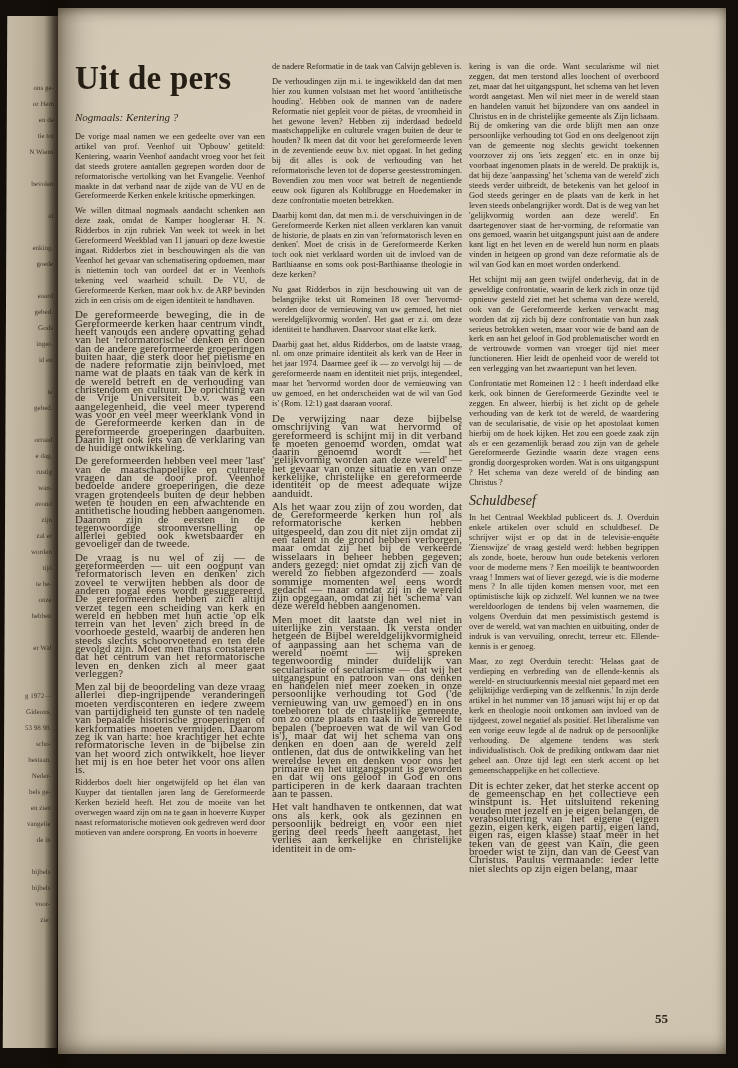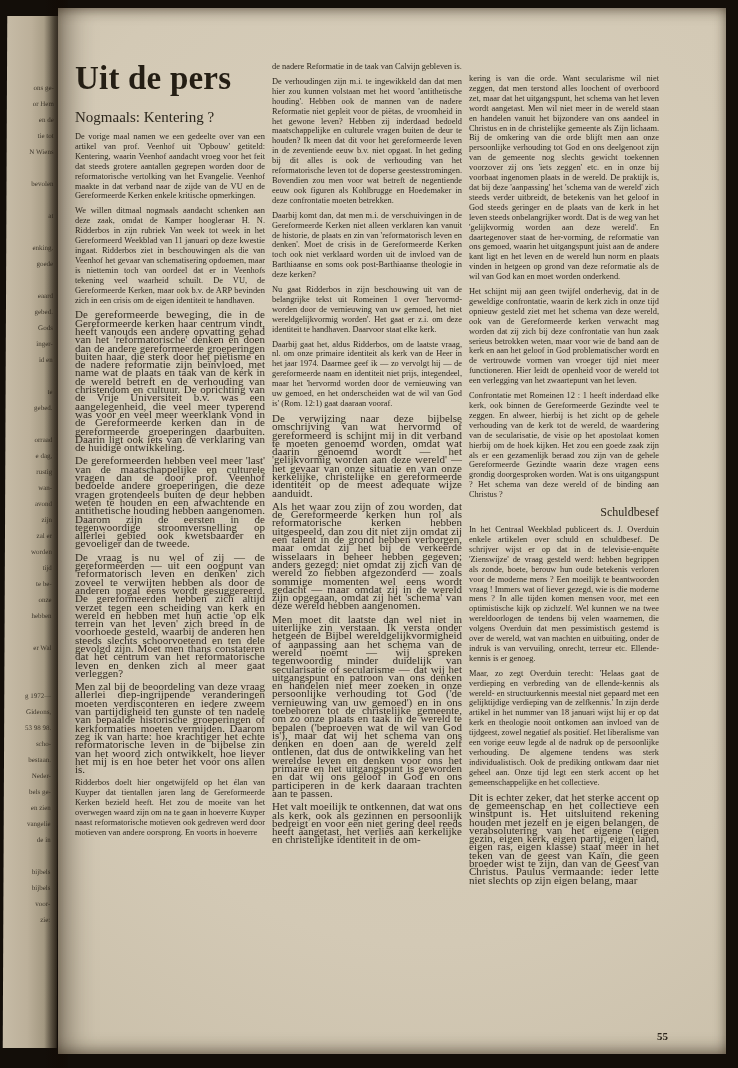--- a/index.html
+++ b/index.html
@@ -33,40 +33,40 @@
     background:radial-gradient(120% 90% at 55% 40%,#dad1be 0%,#d3c9b5 55%,#c3b8a1 100%);
     box-shadow:
       inset 24px 0 30px -18px rgba(42,30,16,.6),
       inset -7px 0 12px -6px rgba(42,30,16,.4),
       inset 0 9px 14px -8px rgba(42,30,16,.55),
       inset 0 -12px 16px -9px rgba(42,30,16,.5);
   }
   .col{position:absolute;width:190px;color:#2b251c;overflow:hidden;}
   .col-1{left:17px;top:52px;height:980px;}
   .col-2{left:214px;top:54px;height:978px;}
-  .col-3{left:411px;top:66px;height:978px;}
+  .col-3{left:411px;top:54px;height:978px;}
   h1.article-title{
     font-size:33px;line-height:36px;font-weight:bold;color:#241e14;
     margin:0 0 16px 0;letter-spacing:.2px;
   }
   .subheading{
-    font-size:15px;line-height:11px;margin:0 0 9px 0;color:#2d271d;
+    font-style:italic;font-size:11px;line-height:11px;margin:0 0 9px 0;color:#2d271d;
   }
   .body{
     font-size:8.4px;line-height:9.9px;text-align:justify;margin:0 0 5px 0;
   }
   .small{
     font-size:11px;line-height:8.3px;text-align:justify;margin:0 0 5px 0;color:#322b21;
   }
   .section-heading{
-    font-size:12px;line-height:11px;font-weight:normal;
-    margin:7px 0 7px 0;color:#2d271d;text-align:right;
+    font-style:italic;font-size:14px;line-height:11px;font-weight:normal;
+    margin:7px 0 7px 0;color:#2d271d;
   }
   .page-number{
-    position:absolute;right:58px;bottom:12px;font-size:11px;font-weight:bold;color:#2b251c;
+    position:absolute;right:58px;bottom:27px;font-size:13px;font-weight:bold;color:#2b251c;
   }
 </style>
 </head>
 <body>
 
 <div class="scan">
 
   <div class="prev-page">
     <div class="prev-frags">
         <div class="frag">ons ge-</div>
@@ -141,26 +141,26 @@
           <p class="small">Men zal bij de beoordeling van deze vraag allerlei diep-ingrijpende veranderingen moeten verdisconteren en iedere zweem van partijdigheid ten gunste of ten nadele van bepaalde historische groeperingen of kerkformaties moeten vermijden. Daarom zeg ik van harte: hoe krachtiger het echte reformatorische leven in de bijbelse zin van het woord zich ontwikkelt, hoe liever het mij is en hoe beter het voor ons allen is.</p>
           <p class="body">Ridderbos doelt hier ongetwijfeld op het élan van Kuyper dat tientallen jaren lang de Gereformeerde Kerken bezield heeft. Het zou de moeite van het overwegen waard zijn om na te gaan in hoeverre Kuyper naast reformatorische motieven ook gedreven werd door motieven van andere oorsprong. En voorts in hoeverre</p>
         </div>
     </div>
 
     <div class="col col-2">
       <div class="col-flow">
           <p class="body">de nadere Reformatie in de taak van Calvijn gebleven is.</p>
           <p class="body">De verhoudingen zijn m.i. te ingewikkeld dan dat men hier zou kunnen volstaan met het woord 'antithetische houding'. Hebben ook de mannen van de nadere Reformatie niet gepleit voor de piëtas, de vroomheid in het gewone leven? Hebben zij inderdaad bedoeld maatschappelijke en culturele vragen buiten de deur te houden? Ik meen dat dit voor het gereformeerde leven in de zeventiende eeuw b.v. niet opgaat. In het geding bij dit alles is ook de verhouding van het reformatorische leven tot de doperse geestesstromingen. Bovendien zou men voor wat betreft de negentiende eeuw ook figuren als Kohlbrugge en Hoedemaker in deze confrontatie moeten betrekken.</p>
           <p class="body">Daarbij komt dan, dat men m.i. de verschuivingen in de Gereformeerde Kerken niet alleen verklaren kan vanuit de historie, de plaats en zin van 'reformatorisch leven en denken'. Moet de crisis in de Gereformeerde Kerken toch ook niet verklaard worden uit de invloed van de Barthiaanse en soms ook post-Barthiaanse theologie in deze kerken?</p>
-          <p class="body">Nu gaat Ridderbos in zijn beschouwing uit van de belangrijke tekst uit Romeinen 1 over 'hervormd-worden door de vernieuwing van uw gemoed, het niet wereldgelijkvormig worden'. Het gaat er z.i. om deze identiteit te handhaven. Daarvoor staat elke kerk.</p>
+          <p class="body">Nu gaat Ridderbos in zijn beschouwing uit van de belangrijke tekst uit Romeinen 18 over 'hervormd-worden door de vernieuwing van uw gemoed, het niet wereldgelijkvormig worden'. Het gaat er z.i. om deze identiteit te handhaven. Daarvoor staat elke kerk.</p>
           <p class="body">Daarbij gaat het, aldus Ridderbos, om de laatste vraag, nl. om onze primaire identiteit als kerk van de Heer in het jaar 1974. Daarmee geef ik — zo vervolgt hij — de gereformeerde naam en identiteit niet prijs, integendeel, maar het 'hervormd worden door de vernieuwing van uw gemoed, en het onderscheiden wat de wil van God is' (Rom. 12:1) gaat daaraan vooraf.</p>
           <p class="small">De verwijzing naar deze bijbelse omschrijving van wat hervormd of gereformeerd is schijnt mij in dit verband te moeten genoemd worden, omdat wat daarin genoemd wordt — het 'gelijkvormig worden aan deze wereld' — het gevaar van onze situatie en van onze kerkelijke, christelijke en gereformeerde identiteit op de meest adequate wijze aanduidt.</p>
           <p class="small">Als het waar zou zijn of zou worden, dat de Gereformeerde kerken hun rol als reformatorische kerken hebben uitgespeeld, dan zou dit niet zijn omdat zij een talent in de grond hebben verborgen, maar omdat zij het bij de verkeerde wisselaars in beheer hebben gegeven; anders gezegd: niet omdat zij zich van de wereld zo hebben afgezonderd — zoals sommige momenten wel eens wordt gedacht — maar omdat zij in de wereld zijn opgegaan, omdat zij het 'schema' van deze wereld hebben aangenomen.</p>
           <p class="small">Men moet dit laatste dan wel niet in uiterlijke zin verstaan. Ik versta onder hetgeen de Bijbel wereldgelijkvormigheid of aanpassing aan het schema van de wereld noemt — wij spreken tegenwoordig minder duidelijk van secularisatie of secularisme — dat wij het uitgangspunt en patroon van ons denken en handelen niet meer zoeken in onze persoonlijke verhouding tot God ('de vernieuwing van uw gemoed') en in ons toebehoren tot de christelijke gemeente, om zo onze plaats en taak in de wereld te bepalen ('beproeven wat de wil van God is'), maar dat wij het schema van ons denken en doen aan de wereld zelf ontlenen, dat dus de ontwikkeling van het wereldse leven en denken voor ons het primaire en het uitgangspunt is geworden en dat wij ons geloof in God en ons participeren in de kerk daaraan trachten aan te passen.</p>
-          <p class="small">Het valt moeilijk te ontkennen, dat wat ons als kerk, ook als gezinnen en persoonlijk bedreigt en voor een niet gering deel reeds heeft aangetast, het verlies aan kerkelijke en christelijke identiteit in de om-</p>
+          <p class="small">Het valt handhaven te ontkennen, dat wat ons als kerk, ook als gezinnen en persoonlijk bedreigt en voor een niet gering deel reeds heeft aangetast, het verlies aan kerkelijke en christelijke identiteit in de om-</p>
         </div>
     </div>
 
     <div class="col col-3">
       <div class="col-flow">
           <p class="body">kering is van die orde. Want secularisme wil niet zeggen, dat men terstond alles loochent of overboord zet, maar dat het uitgangspunt, het schema van het leven wordt aangetast. Men wil niet meer in de wereld staan en handelen vanuit het bijzondere van ons aandeel in Christus en in de christelijke gemeente als Zijn lichaam. Bij de omkering van die orde blijft men aan onze persoonlijke verhouding tot God en ons deelgenoot zijn van de gemeente nog slechts gewicht toekennen voorzover zij ons 'iets zeggen' etc. en in onze bij voorbaat ingenomen plaats in de wereld. De praktijk is, dat bij deze 'aanpassing' het 'schema van de wereld' zich steeds verder uitbreidt, de betekenis van het geloof in God steeds geringer en de plaats van de kerk in het leven steeds onbelangrijker wordt. Dat is de weg van het 'gelijkvormig worden aan deze wereld'. En daartegenover staat de her-vorming, de reformatie van ons gemoed, waarin het uitgangspunt juist aan de andere kant ligt en het leven en de wereld hun norm en plaats vinden in hetgeen op grond van deze reformatie als de wil van God kan en moet worden onderkend.</p>
           <p class="body">Het schijnt mij aan geen twijfel onderhevig, dat in de geweldige confrontatie, waarin de kerk zich in onze tijd opnieuw gesteld ziet met het schema van deze wereld, ook van de Gereformeerde kerken verwacht mag worden dat zij zich bij deze confrontatie van hun zaak serieus betrokken weten, maar voor wie de band aan de kerk en aan het geloof in God problematischer wordt en de vertrouwde vormen van vroeger tijd niet meer functioneren. Hier leidt de openheid voor de wereld tot een verlegging van het zwaartepunt van het leven.</p>
           <p class="body">Confrontatie met Romeinen 12 : 1 heeft inderdaad elke kerk, ook binnen de Gereformeerde Gezindte veel te zeggen. En alweer, hierbij is het zicht op de gehele verhouding van de kerk tot de wereld, de waardering van de secularisatie, de visie op het apostolaat komen hierbij om de hoek kijken. Het zou een goede zaak zijn als er een gezamenlijk beraad zou zijn van de gehele Gereformeerde Gezindte waarin deze vragen eens grondig doorgesproken worden. Wat is ons uitgangspunt ? Het schema van deze wereld of de binding aan Christus ?</p>
           <h3 class="section-heading">Schuldbesef</h3>
           <p class="body">In het Centraal Weekblad publiceert ds. J. Overduin enkele artikelen over schuld en schuldbesef. De schrijver wijst er op dat in de televisie-enquête 'Zienswijze' de vraag gesteld werd: hebben begrippen als zonde, boete, berouw hun oude betekenis verloren voor de moderne mens ? Een moeilijk te beantwoorden vraag ! Immers wat of liever gezegd, wie is die moderne mens ? In alle tijden komen mensen voor, met een optimistische kijk op zichzelf. Wel kunnen we na twee wereldoorlogen de tendens bij velen waarnemen, die volgens Overduin dat men pessimistisch gestemd is over de wereld, wat van machten en uitbuiting, onder de indruk is van vervuiling, onrecht, terreur etc. Ellende-kennis is er genoeg.</p>

